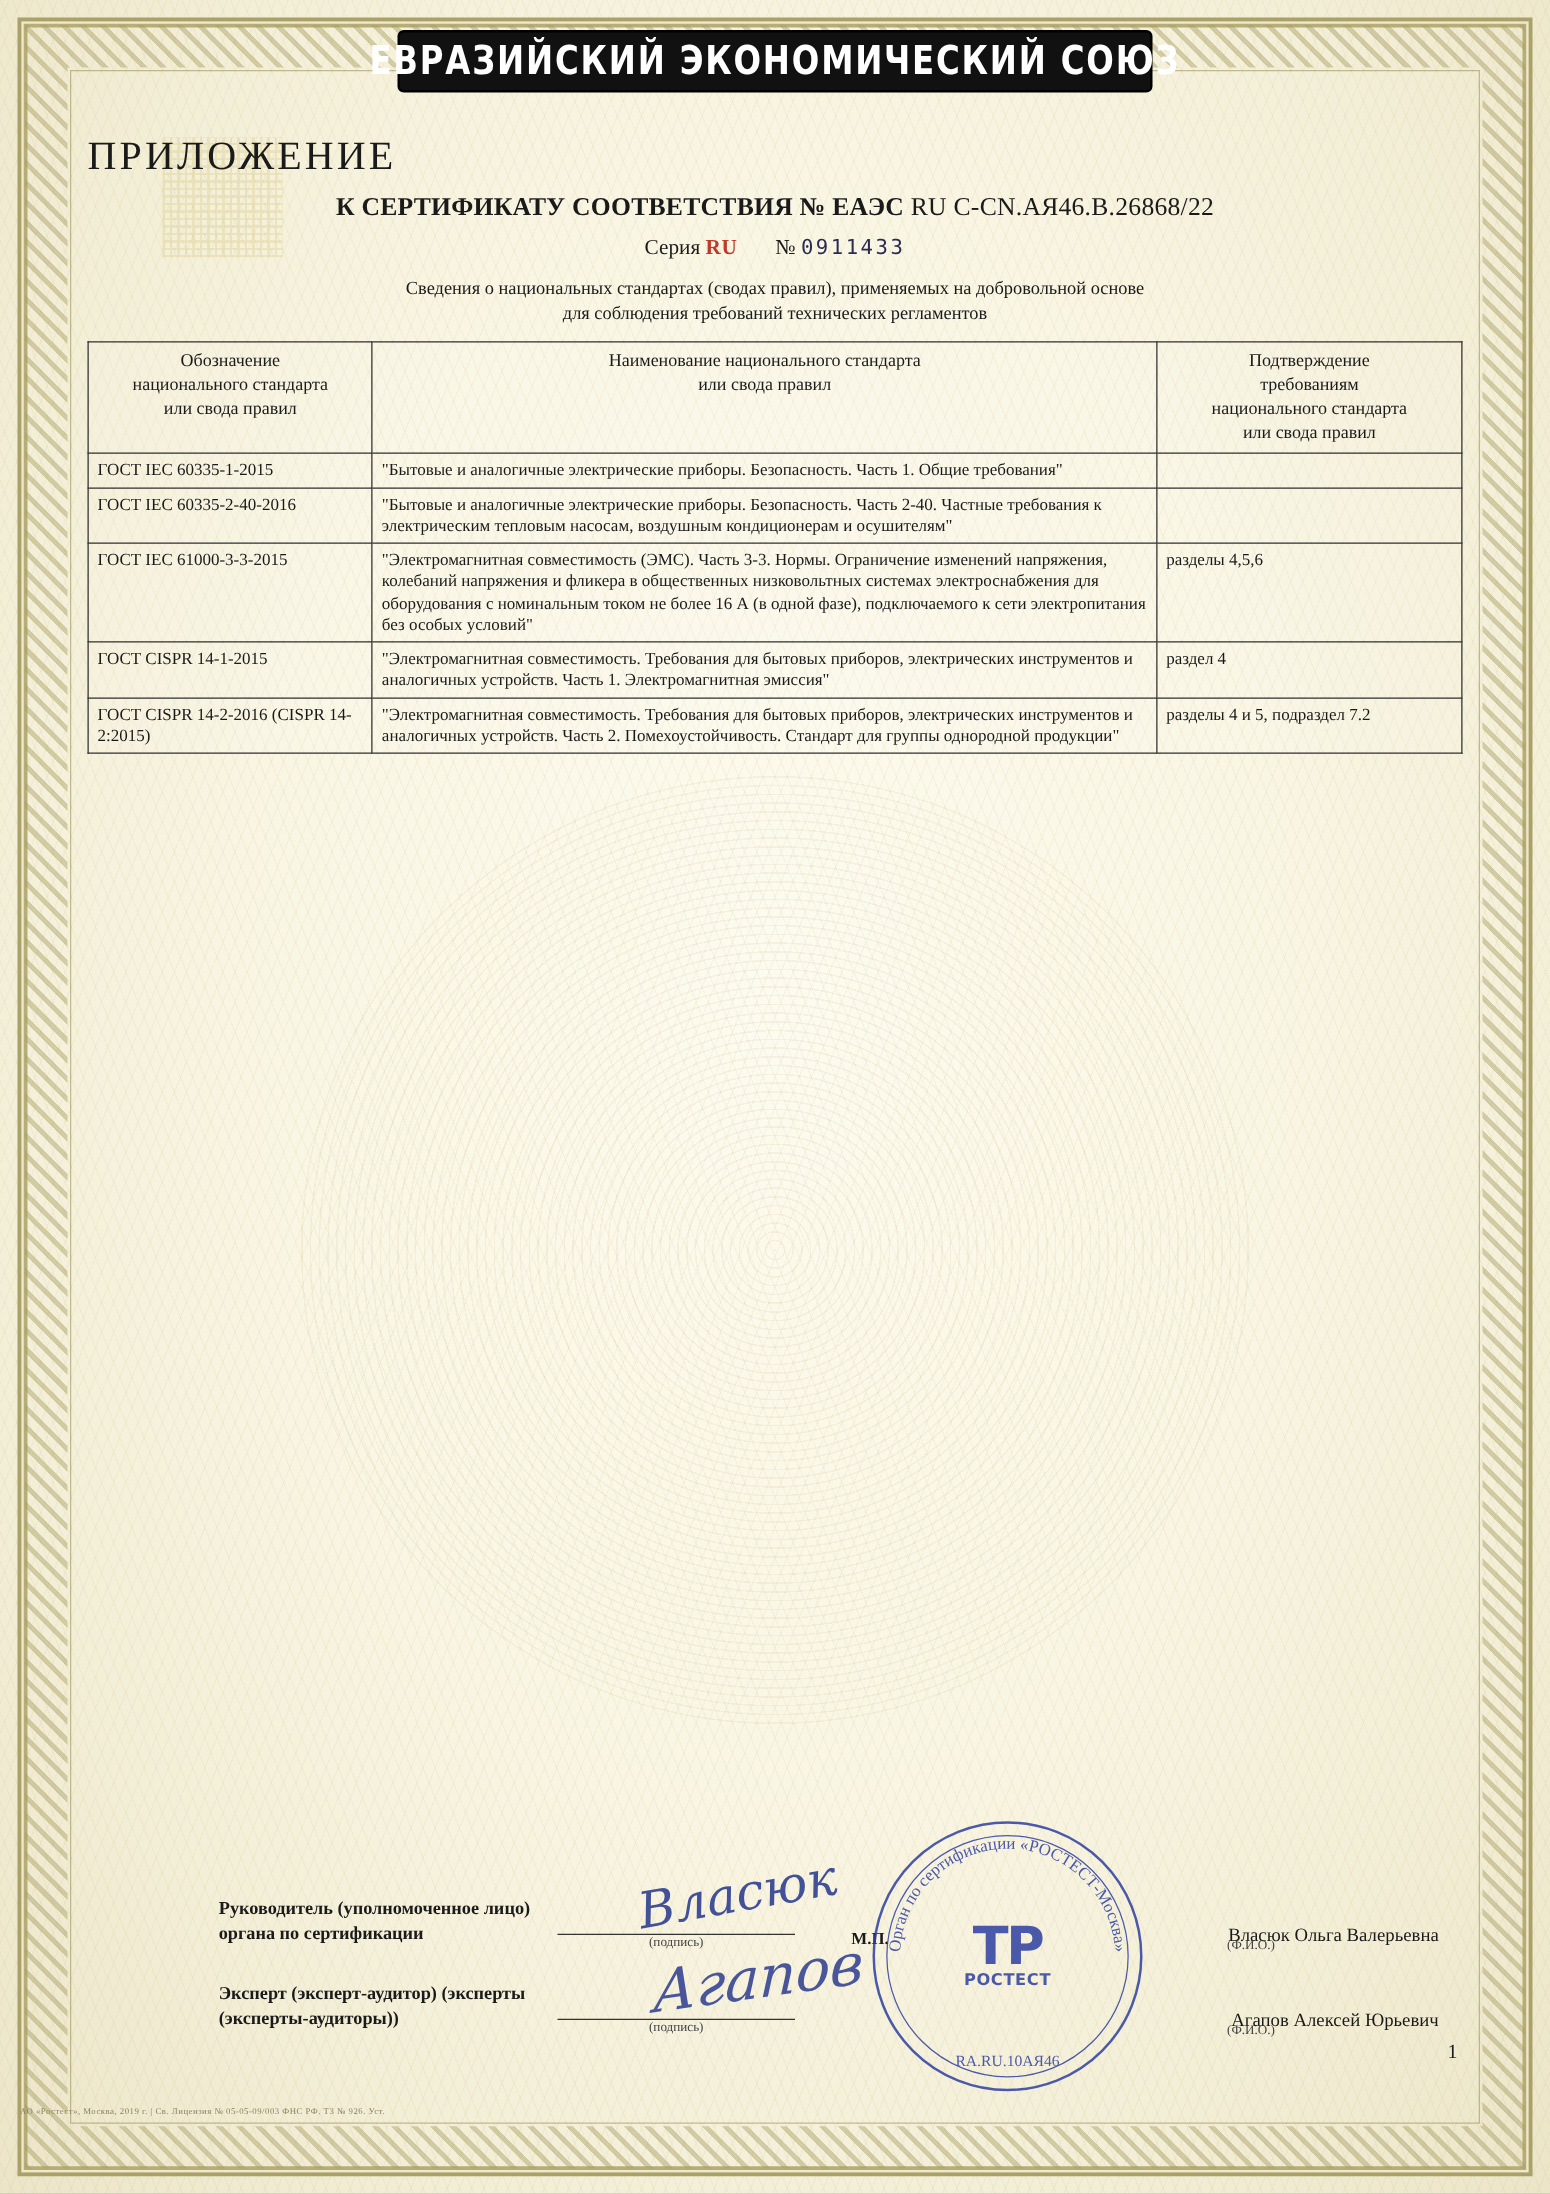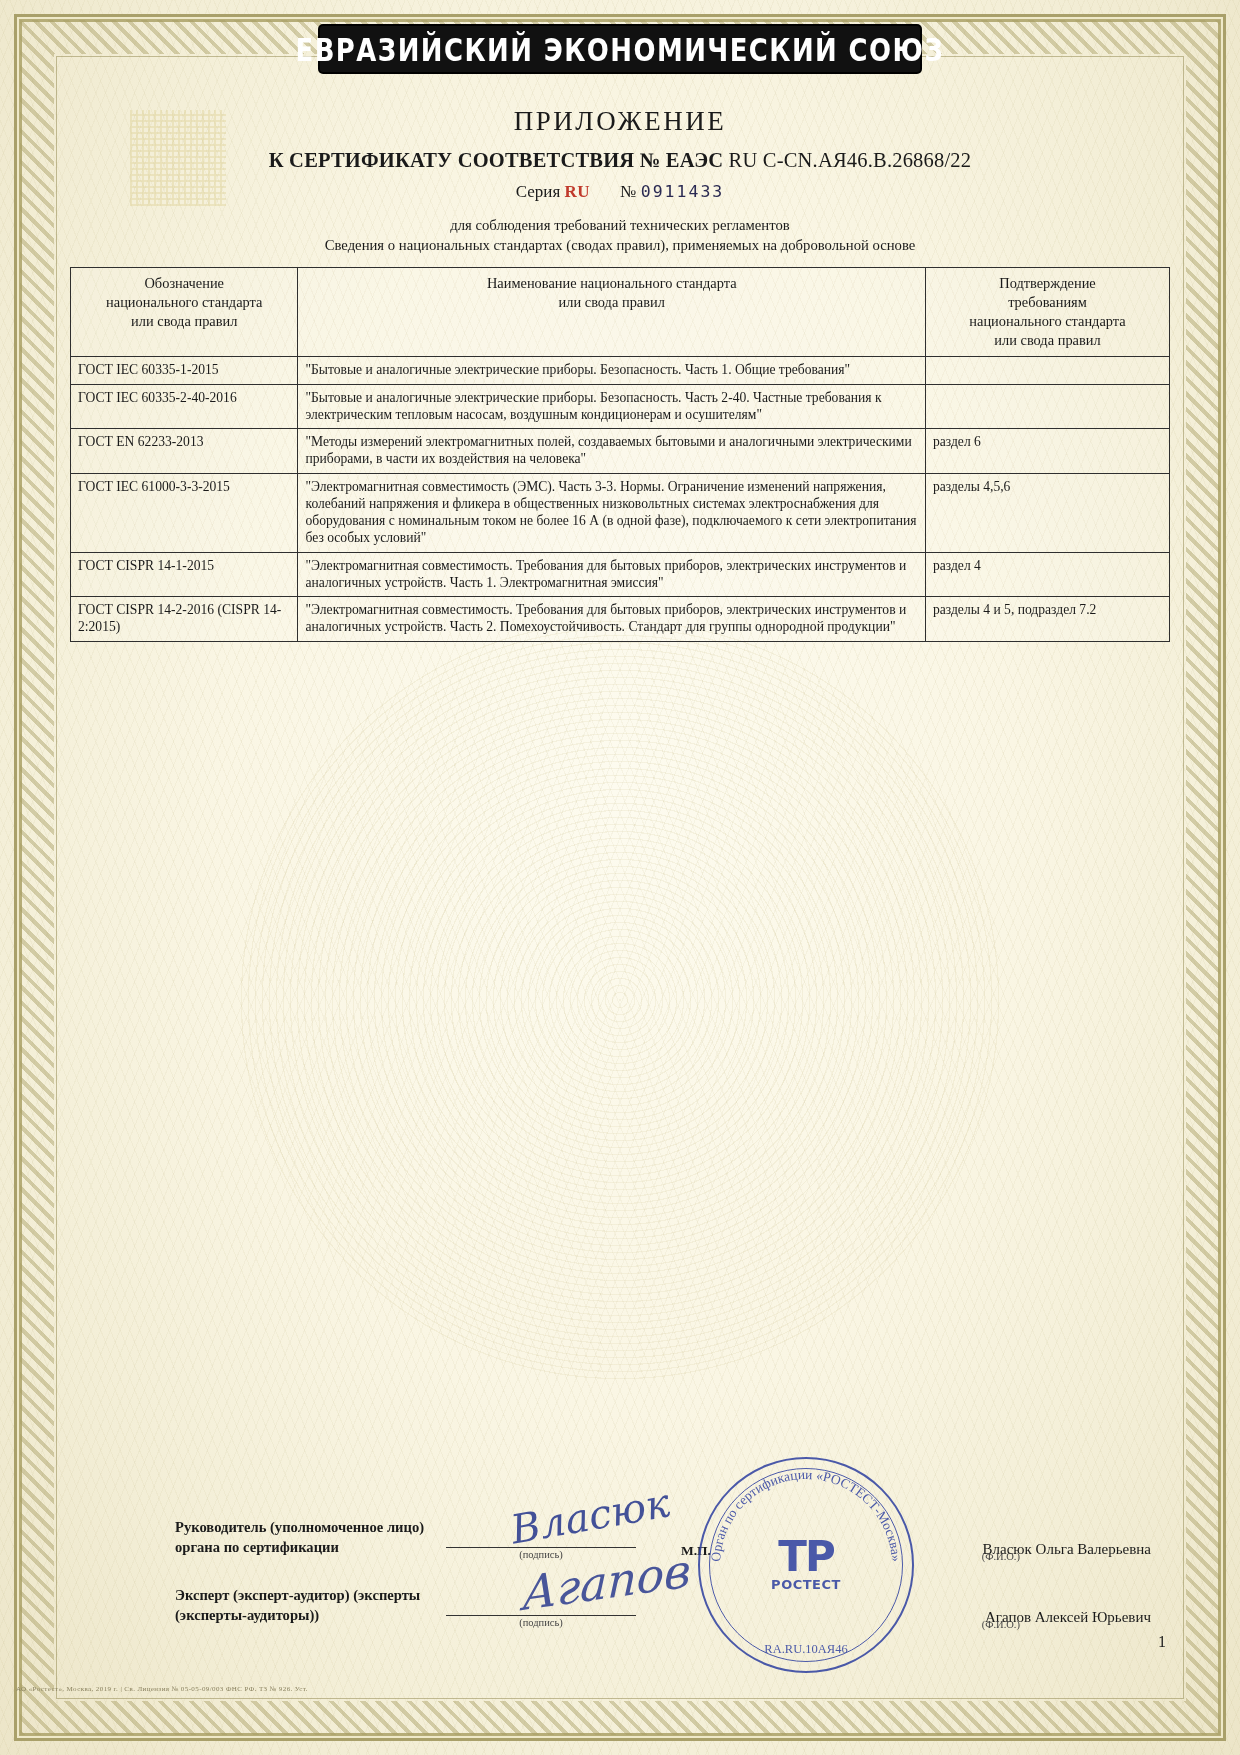--- a/index.html
+++ b/index.html
@@ -97,22 +97,21 @@
   }
 
   .content {
     position: absolute;
     left: 70px;
     right: 70px;
     top: 92px;
   }
 
   .title {
-    text-align: center;
-    font-size: 27px;
+    font-size: 32px;
     letter-spacing: 2.5px;
     font-weight: normal;
     margin: 14px 0 12px 0;
     font-family: "Liberation Serif", serif;
   }
   .subtitle {
     text-align: center;
     font-size: 20.5px;
     font-weight: bold;
     letter-spacing: .2px;
@@ -368,22 +367,22 @@
     </div>
 
     <div class="serial-line">
       <span class="serial-label">Серия</span>
       <span class="serial-ru">RU</span>
       <span class="serial-no">№</span>
       <span class="serial-digits">0911433</span>
     </div>
 
     <div class="lead">
+      <div>Сведения о национальных стандартах (сводах правил), применяемых на добровольной основе</div>
       <div>для соблюдения требований технических регламентов</div>
-      <div>Сведения о национальных стандартах (сводах правил), применяемых на добровольной основе</div>
     </div>
 
     <table class="std">
       <colgroup>
         <col class="c1">
           <col class="c2">
           <col class="c3">
       </colgroup>
       <thead>
         <tr>
@@ -410,25 +409,20 @@
           <td>ГОСТ IEC 60335-1-2015</td>
           <td>"Бытовые и аналогичные электрические приборы. Безопасность. Часть 1. Общие требования"</td>
           <td></td>
         </tr>
         <tr>
           <td>ГОСТ IEC 60335-2-40-2016</td>
           <td>"Бытовые и аналогичные электрические приборы. Безопасность. Часть 2-40. Частные требования к электрическим тепловым насосам, воздушным кондиционерам и осушителям"</td>
           <td></td>
         </tr>
         <tr>
-          <td>ГОСТ EN 62233-2013</td>
-          <td>"Методы измерений электромагнитных полей, создаваемых бытовыми и аналогичными электрическими приборами, в части их воздействия на человека"</td>
-          <td>раздел 6</td>
-        </tr>
-        <tr>
           <td>ГОСТ IEC 61000-3-3-2015</td>
           <td>"Электромагнитная совместимость (ЭМС). Часть 3-3. Нормы. Ограничение изменений напряжения, колебаний напряжения и фликера в общественных низковольтных системах электроснабжения для оборудования с номинальным током не более 16 А (в одной фазе), подключаемого к сети электропитания без особых условий"</td>
           <td>разделы 4,5,6</td>
         </tr>
         <tr>
           <td>ГОСТ CISPR 14-1-2015</td>
           <td>"Электромагнитная совместимость. Требования для бытовых приборов, электрических инструментов и аналогичных устройств. Часть 1. Электромагнитная эмиссия"</td>
           <td>раздел 4</td>
         </tr>
         <tr>

